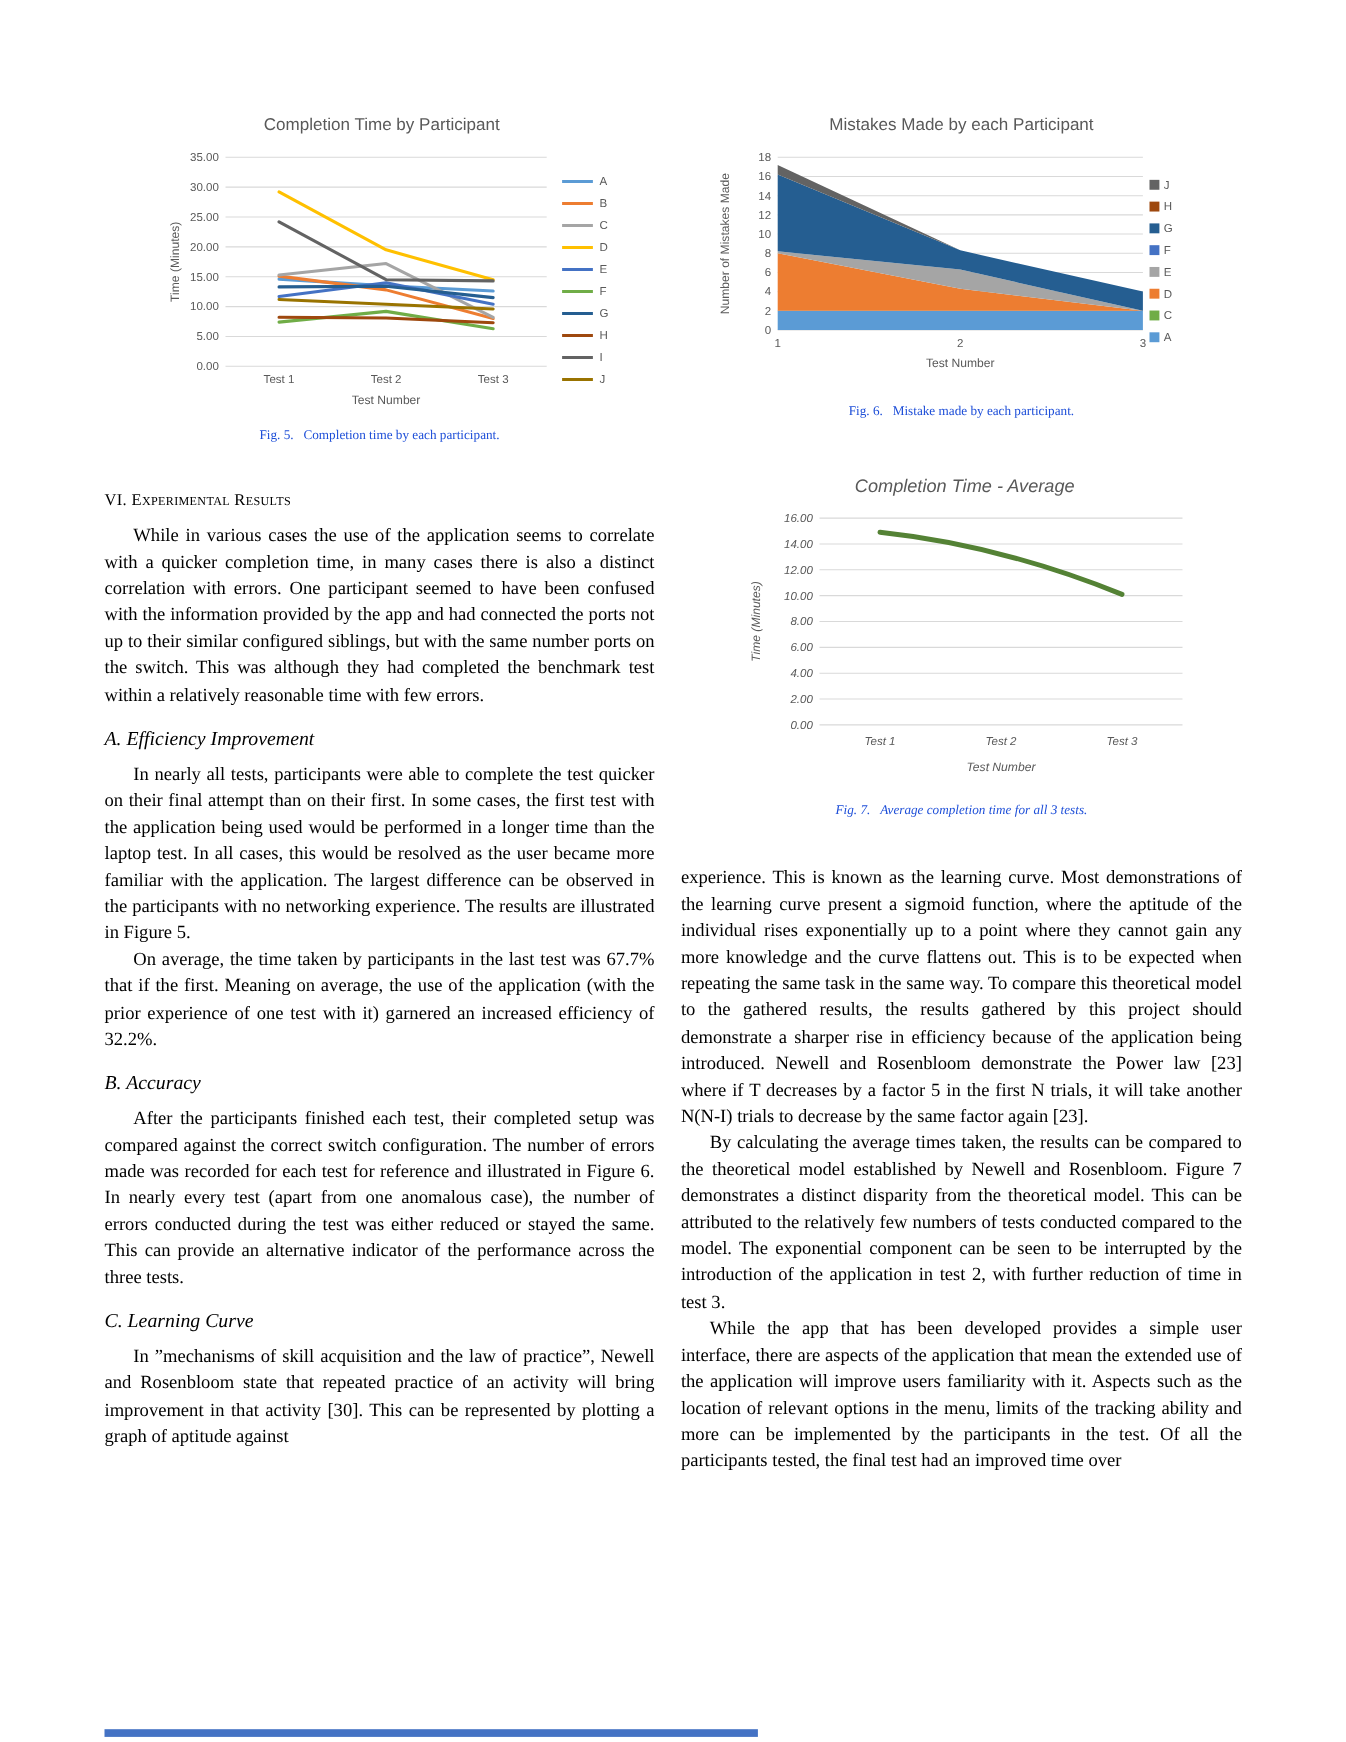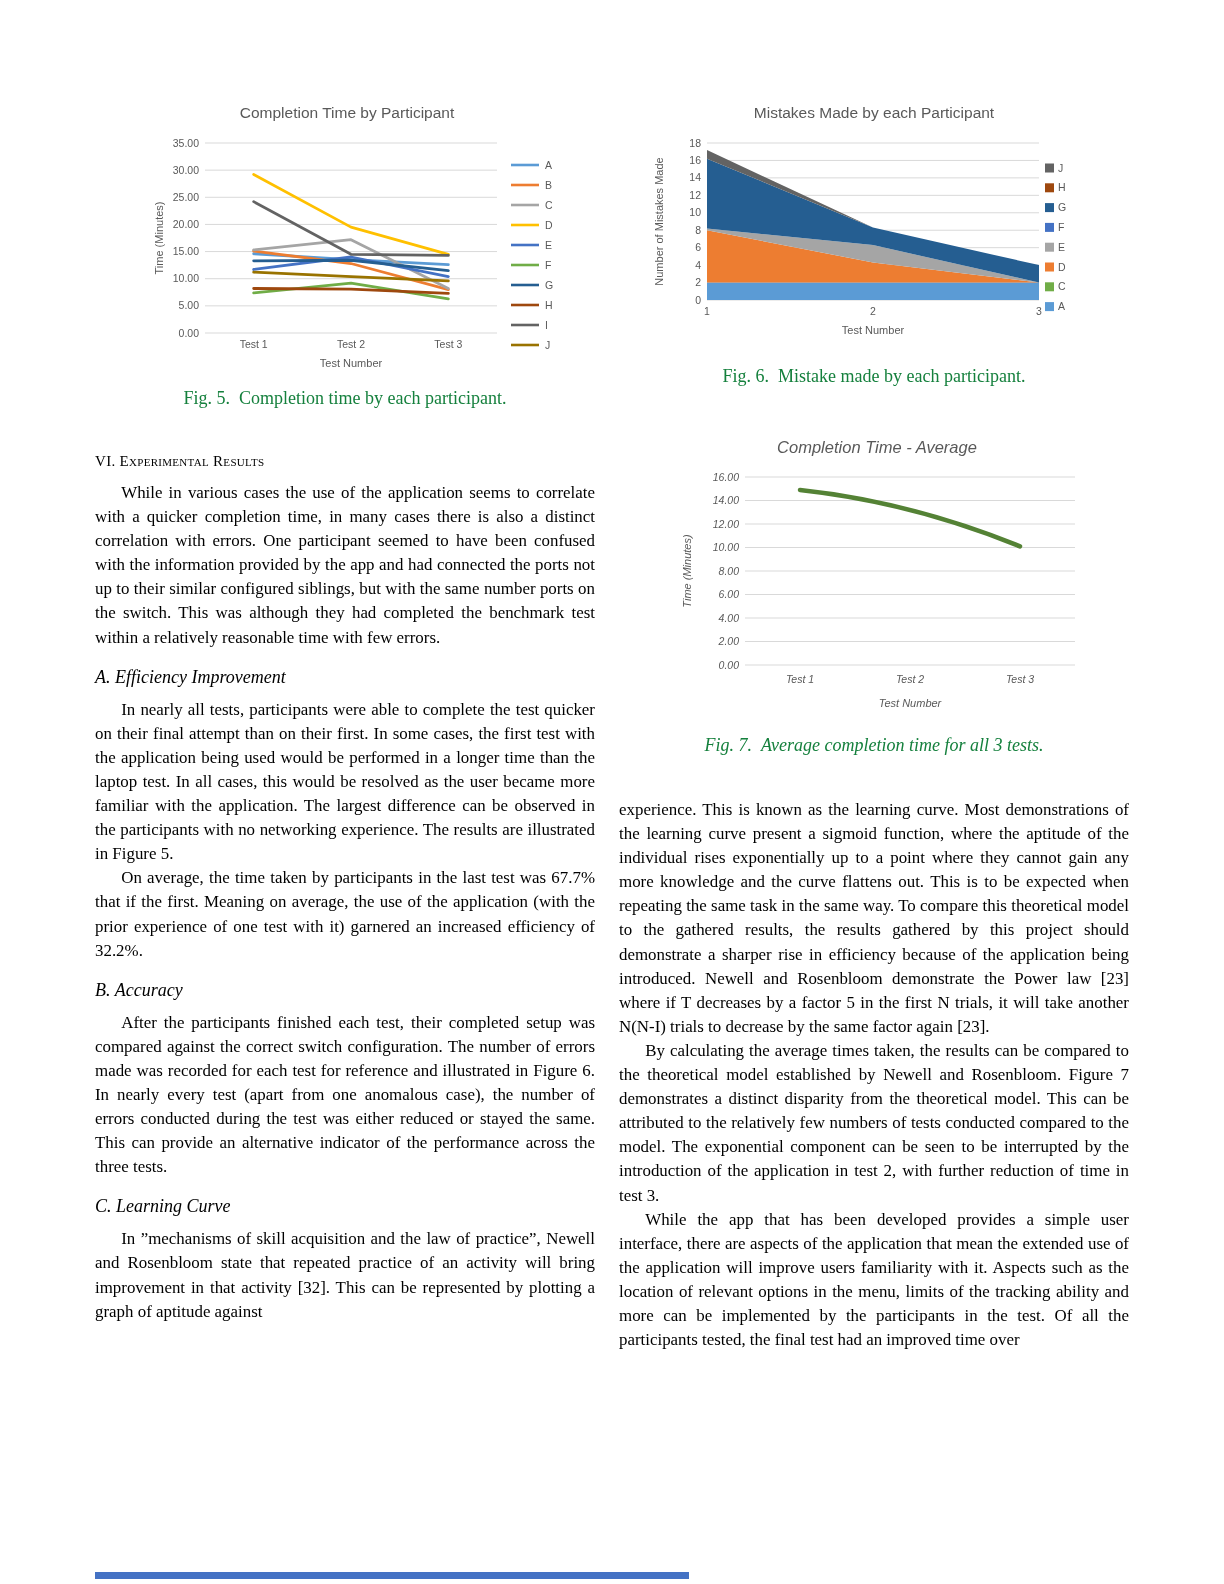--- a/index.html
+++ b/index.html
@@ -10,21 +10,21 @@
   }
   .cols{display:flex;padding:100px 0 0 95px;gap:24px;}
   .col-left{width:500px;flex:0 0 500px;}
   .col-right{width:510px;flex:0 0 510px;}
   figure{margin:0;padding:0;}
   svg{display:block;font-family:"Liberation Sans",sans-serif;}
   .fig5-svg{margin-left:0px;}
   .fig6-svg{margin-left:30px;}
   .fig7-wrap{margin-top:40px;font-style:italic;}
   .fig7-svg{margin-left:26px;}
-  .caption{font-size:18px;text-align:center;margin-top:14px;color:#15803d;}
+  .caption{font-size:12px;text-align:center;margin-top:14px;color:#1d4ed8;}
   .caption .cap-text{margin-left:9px;}
   .body-text{margin-top:44px;}
   .body-text-right{margin-top:42px;}
   .body-text p{font-size:16.9px;line-height:24.1px;text-align:justify;margin:0;text-indent:1.55em;}
   .body-text p.noindent{text-indent:0;}
   .section-heading{font-size:15px;font-weight:400;font-variant:small-caps;text-align:left;
     margin:19px 0 11px 0;letter-spacing:.3px;}
   .subsection{font-size:18px;font-weight:400;font-style:italic;margin:17px 0 10px 0;}
   .bottom-bar{position:absolute;left:95px;top:1572px;width:594px;height:7px;background:#4472C4;}
 </style>
@@ -95,21 +95,21 @@
 
     <div class="body-text">
       <h2 class="section-heading">VI. Experimental Results</h2>
       <p>While in various cases the use of the application seems to correlate with a quicker completion time, in many cases there is also a distinct correlation with errors. One participant seemed to have been confused with the information provided by the app and had connected the ports not up to their similar configured siblings, but with the same number ports on the switch. This was although they had completed the benchmark test within a relatively reasonable time with few errors.</p>
       <h3 class="subsection">A. Efficiency Improvement</h3>
       <p>In nearly all tests, participants were able to complete the test quicker on their final attempt than on their first. In some cases, the first test with the application being used would be performed in a longer time than the laptop test. In all cases, this would be resolved as the user became more familiar with the application. The largest difference can be observed in the participants with no networking experience. The results are illustrated in Figure 5.</p>
       <p>On average, the time taken by participants in the last test was 67.7% that if the first. Meaning on average, the use of the application (with the prior experience of one test with it) garnered an increased efficiency of 32.2%.</p>
       <h3 class="subsection">B. Accuracy</h3>
       <p>After the participants finished each test, their completed setup was compared against the correct switch configuration. The number of errors made was recorded for each test for reference and illustrated in Figure 6. In nearly every test (apart from one anomalous case), the number of errors conducted during the test was either reduced or stayed the same. This can provide an alternative indicator of the performance across the three tests.</p>
       <h3 class="subsection">C. Learning Curve</h3>
-      <p>In ”mechanisms of skill acquisition and the law of practice”, Newell and Rosenbloom state that repeated practice of an activity will bring improvement in that activity [32]. This can be represented by plotting a graph of aptitude against</p>
+      <p>In ”mechanisms of skill acquisition and the law of practice”, Newell and Rosenbloom state that repeated practice of an activity will bring improvement in that activity [30]. This can be represented by plotting a graph of aptitude against</p>
     </div>
 
   </div>
 
   <div class="col-right">
 
     <figure>
       <svg class="fig6-svg" viewBox="0 0 450 252" width="450" height="252">
           <text x="225" y="18" text-anchor="middle" font-size="15.5" fill="#595959">Mistakes Made by each Participant</text>
           <line x1="58" y1="200" x2="390" y2="200" stroke="#D9D9D9" stroke-width="1"></line>

